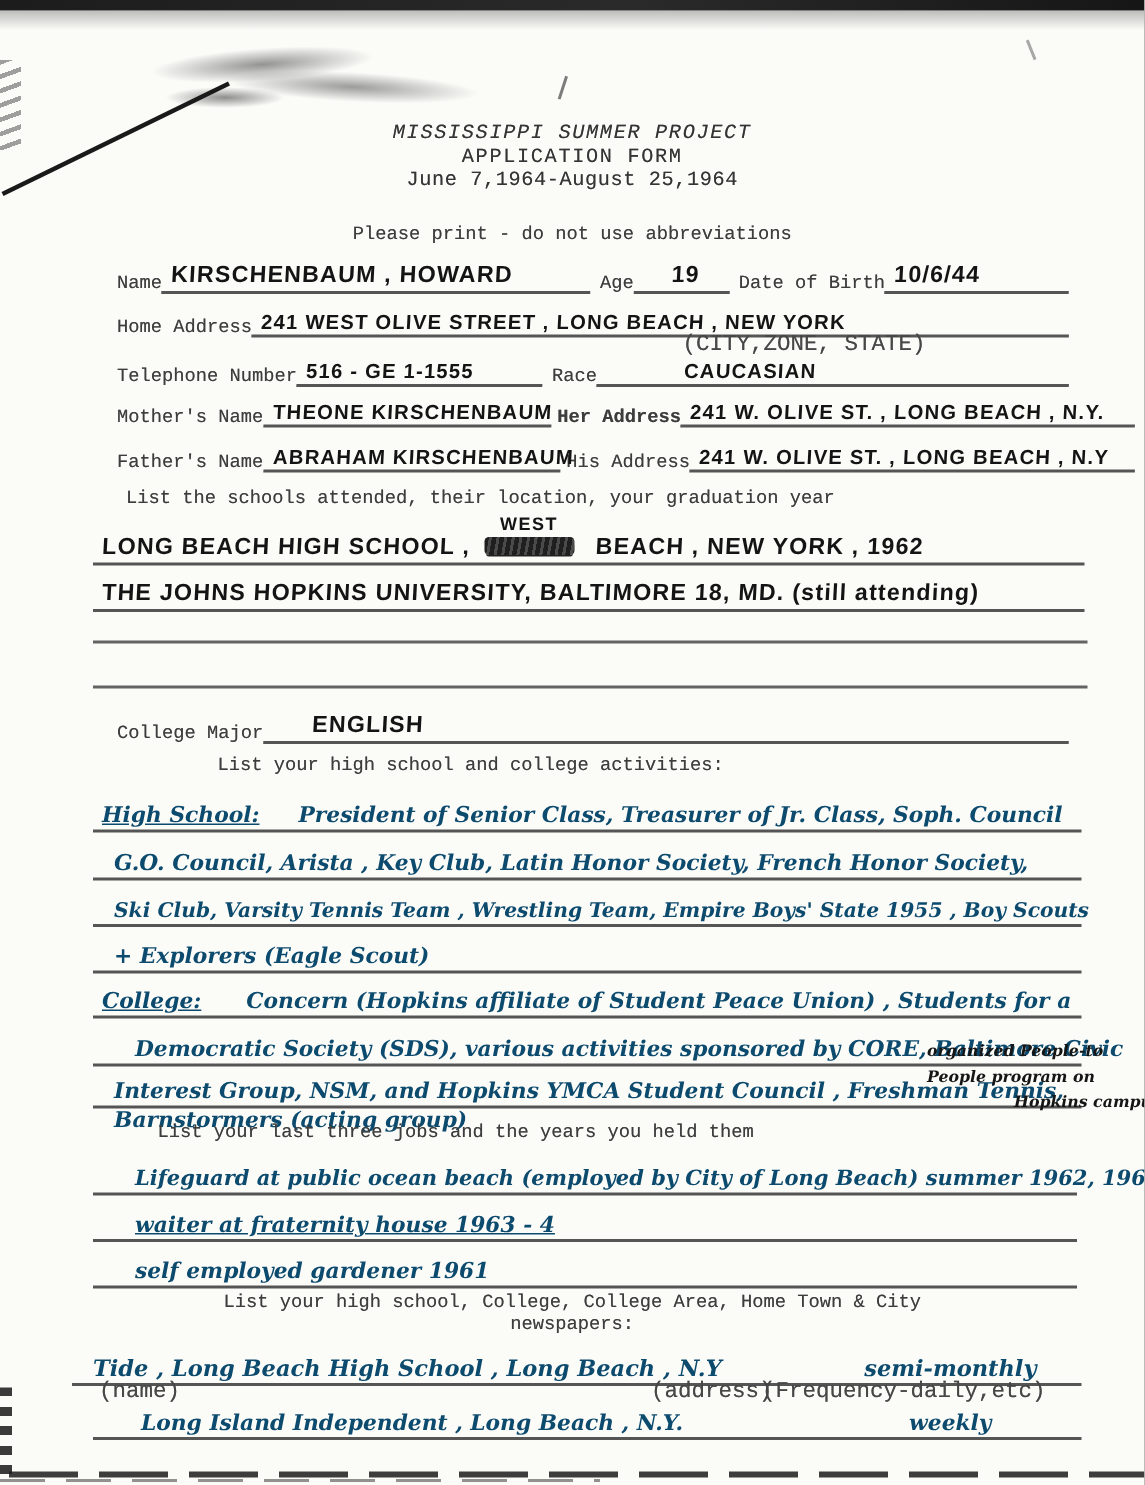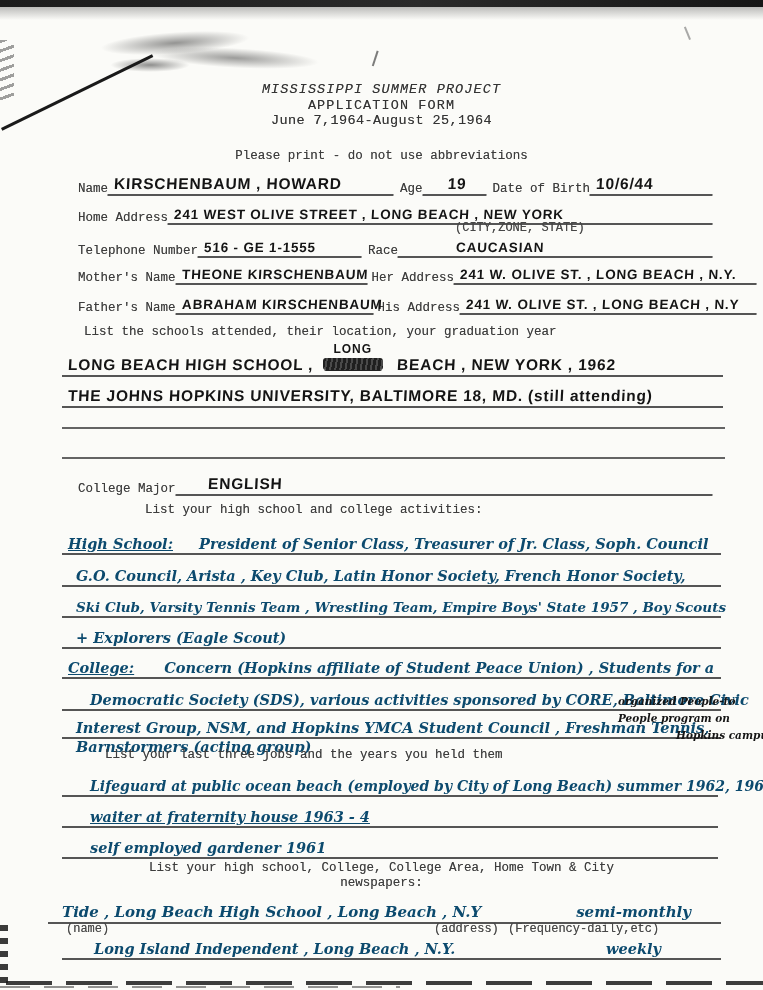--- a/index.html
+++ b/index.html
@@ -11,21 +11,21 @@
     font-family:"Liberation Mono", monospace;
   }
   
   .tw{
     font-family:"Liberation Mono", monospace;
     font-size:12.5px;
     color:#3d3d3d;
     white-space:nowrap;
     text-shadow:0 0 .4px rgba(60,60,60,.6);
   }
-  .tw-small{font-size:12px;color:#474747;}
+  .tw-small{font-size:15px;color:#474747;}
   .title-line{font-size:13.5px;letter-spacing:1.1px;color:#343434;}
   
   .hand-caps{
     font-family:"Liberation Sans", sans-serif;
     font-weight:700;
     font-size:13.5px;
     letter-spacing:.8px;
     color:#141414;
     transform:skewX(-3deg);
     white-space:nowrap;
@@ -135,38 +135,38 @@
   <div class="row" style="left:78px;top:234px;right:50px;height:24px;">
     <span class="tw">Telephone Number</span>
     <span class="u entry hand-caps" style="width:156px;">516 - GE 1-1555</span>
     <span class="tw" style="margin-left:6px;">Race</span>
     <span class="u entry hand-caps fill" style="padding-left:58px;">CAUCASIAN</span>
   </div>
 
   <div class="row" style="left:78px;top:261px;right:6px;height:24px;">
     <span class="tw">Mother's Name</span>
     <span class="u entry hand-caps" style="width:184px;">THEONE KIRSCHENBAUM</span>
-    <span class="tw" style="margin-left:4px;">Her Address</span>
+    <span class="tw" style="margin-left:4px;font-weight:bold;">Her Address</span>
     <span class="u entry hand-caps fill">241 W. OLIVE ST. , LONG BEACH , N.Y.</span>
   </div>
 
   <div class="row" style="left:78px;top:291px;right:6px;height:24px;">
     <span class="tw">Father's Name</span>
     <span class="u entry hand-caps" style="width:190px;">ABRAHAM KIRSCHENBAUM</span>
     <span class="tw" style="margin-left:4px;">His Address</span>
     <span class="u entry hand-caps fill">241 W. OLIVE ST. , LONG BEACH , N.Y</span>
   </div>
 
   <div class="row" style="left:84px;top:325px;">
     <span class="tw">List the schools attended, their location, your graduation year</span>
   </div>
   <div class="row u" style="left:62px;top:344px;right:40px;height:31px;">
     <span class="entry hand-caps hand-big">LONG BEACH HIGH SCHOOL ,</span>
     <span class="scribble-wrap">
-      <span class="correction">LONG</span>
+      <span class="correction">WEST</span>
       <span class="scribble"></span>
     </span>
     <span class="entry hand-caps hand-big">BEACH , NEW YORK , 1962</span>
   </div>
   <div class="row u" style="left:62px;top:381px;right:40px;height:25px;">
     <span class="entry hand-caps hand-big">THE JOHNS HOPKINS UNIVERSITY, BALTIMORE 18, MD.  (still attending)</span>
   </div>
   <div class="rule" style="left:62px;top:417px;right:38px;height:10px;"></div>
   <div class="rule" style="left:62px;top:447px;right:38px;height:10px;"></div>
 
@@ -180,21 +180,21 @@
   </div>
 
   <div class="row u" style="left:62px;top:524px;right:42px;height:29px;">
     <span class="entry hand-script" style="text-decoration:underline;">High School:</span>
     <span class="entry hand-script" style="padding-left:24px;">President of Senior Class, Treasurer of Jr. Class, Soph. Council</span>
   </div>
   <div class="row u" style="left:62px;top:556px;right:42px;height:29px;">
     <span class="entry hand-script" style="padding-left:14px;">G.O. Council, Arista , Key Club, Latin Honor Society, French Honor Society,</span>
   </div>
   <div class="row u" style="left:62px;top:587px;right:42px;height:29px;">
-    <span class="entry hand-script" style="padding-left:14px;font-size:13.5px;">Ski Club, Varsity Tennis Team , Wrestling Team, Empire Boys' State 1957 , Boy Scouts</span>
+    <span class="entry hand-script" style="padding-left:14px;font-size:13.5px;">Ski Club, Varsity Tennis Team , Wrestling Team, Empire Boys' State 1955 , Boy Scouts</span>
   </div>
   <div class="row u" style="left:62px;top:618px;right:42px;height:29px;">
     <span class="entry hand-script" style="padding-left:14px;">+ Explorers (Eagle Scout)</span>
   </div>
 
   <div class="row u" style="left:62px;top:648px;right:42px;height:29px;">
     <span class="entry hand-script" style="text-decoration:underline;">College:</span>
     <span class="entry hand-script" style="padding-left:28px;">Concern (Hopkins affiliate of Student Peace Union) , Students for a</span>
   </div>
   <div class="row u" style="left:62px;top:680px;right:42px;height:29px;">

